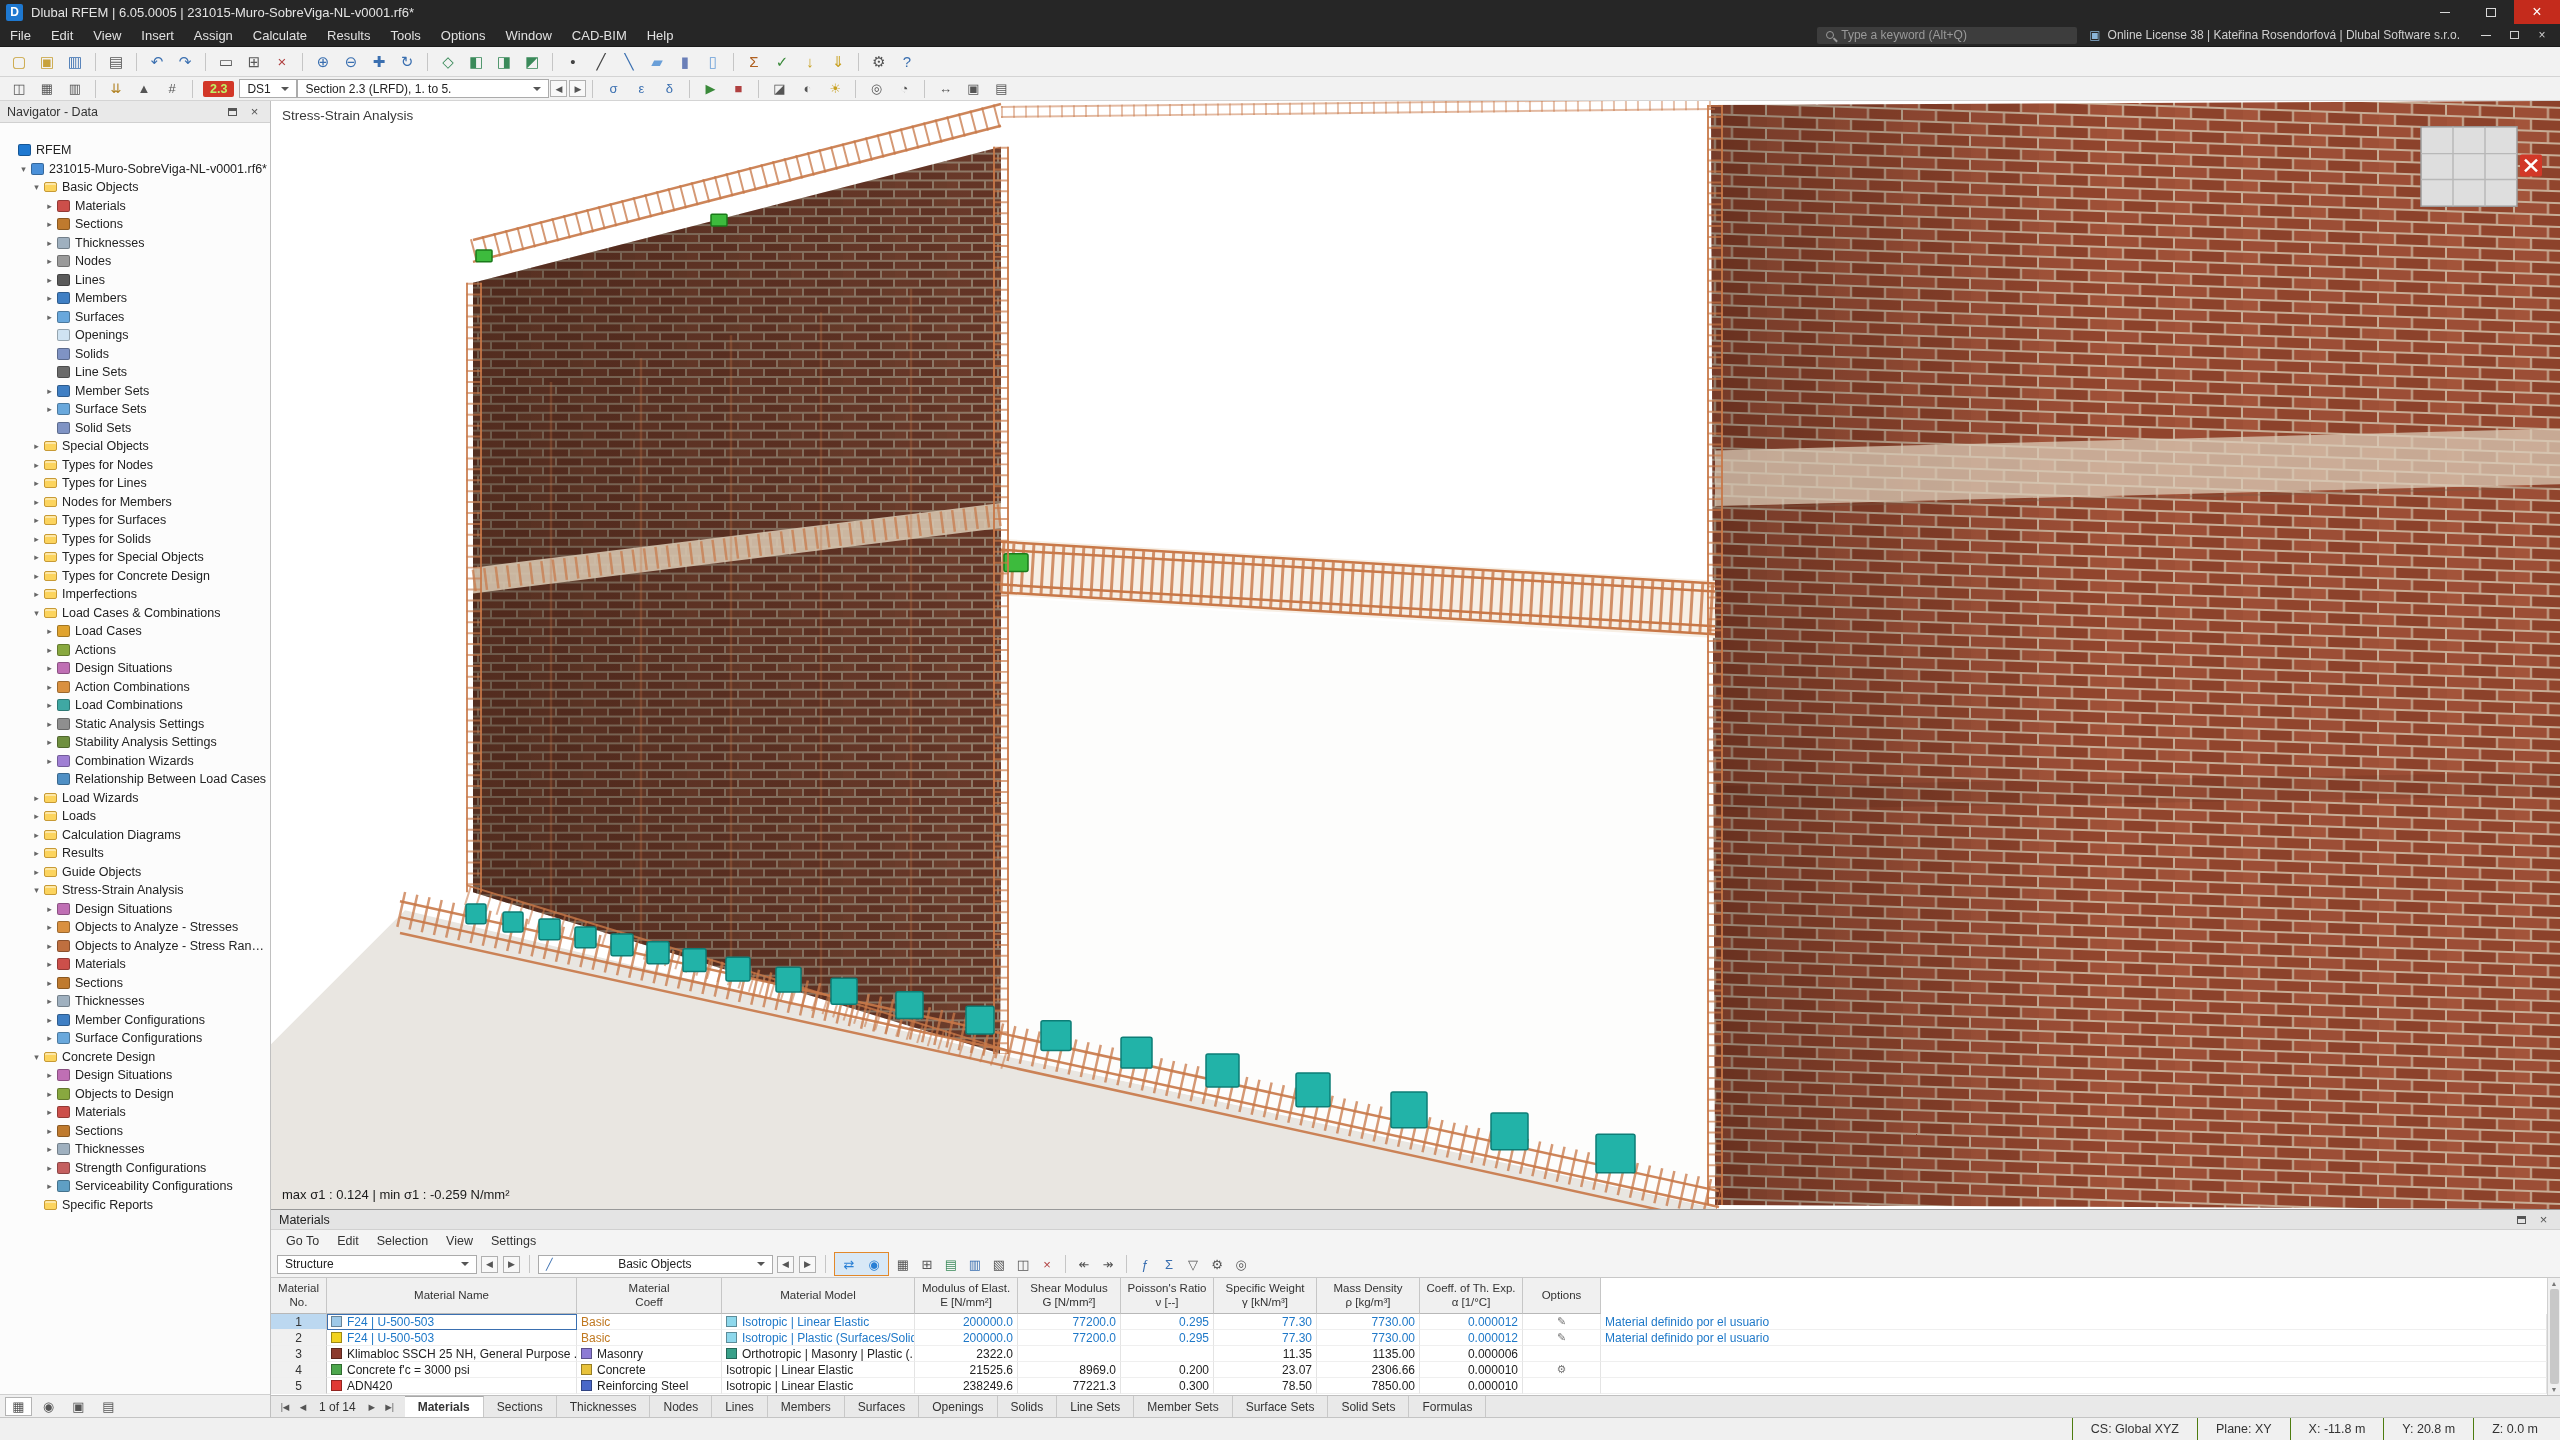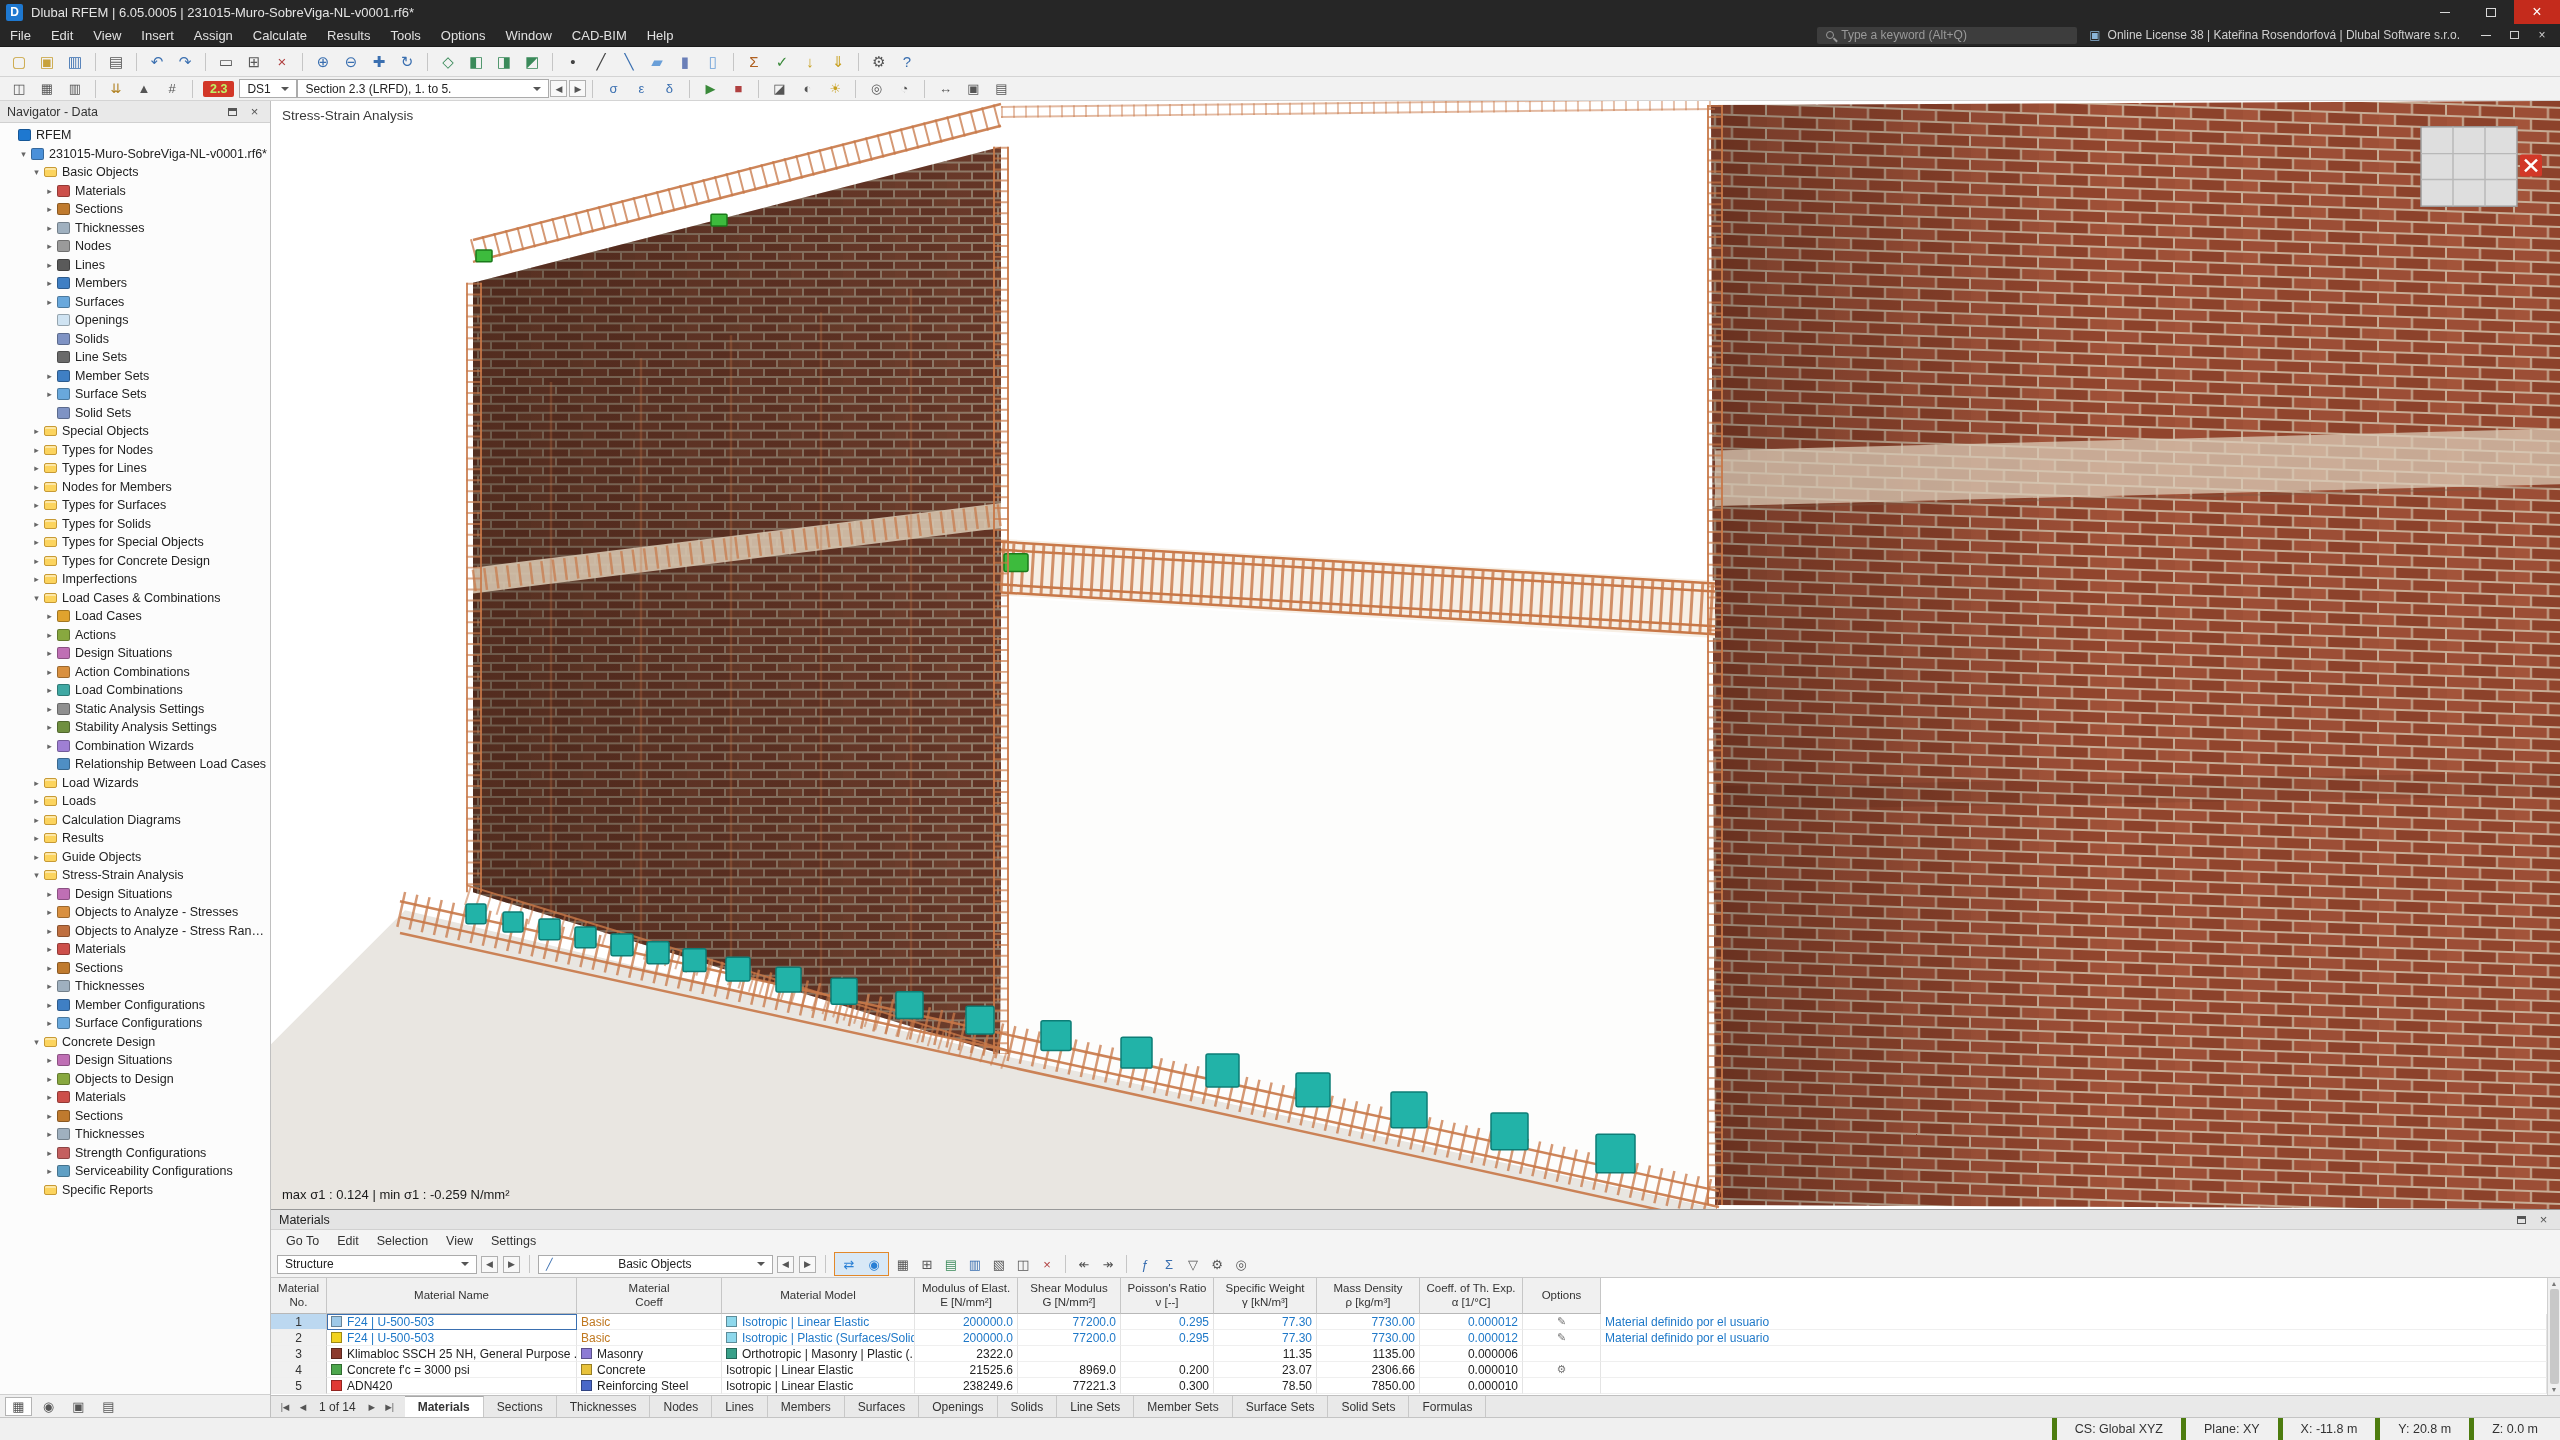--- a/index.html
+++ b/index.html
@@ -51,21 +51,21 @@
 .mini{width:17px;height:17px;font-size:9px;border:1px solid #b0b0b0;background:#f8f8f8;display:flex;
   align-items:center;justify-content:center;color:#555;flex:none;margin:0 1px}
 .vsep{width:1px;height:18px;background:#c6c6c6;margin:0 5px;flex:none}
 
 #main{flex:1;display:flex;min-height:0}
 #navigator{width:271px;background:#fcfcfc;border-right:1px solid #c0c0c0;display:flex;flex-direction:column;flex:none}
 .nav-header{height:22px;background:#e9e9e9;border-bottom:1px solid #d0d0d0;display:flex;align-items:center;
   font-size:12.5px;color:#333;padding:0 7px;gap:5px;flex:none}
 .nh-btn{width:17px;height:17px;display:flex;align-items:center;justify-content:center;color:#555;font-size:13px}
 .dockbox{width:9px;height:8px;border:1px solid #555;border-top-width:3px;display:inline-block}
-#tree{flex:1;overflow:hidden;padding-top:3px}
+#tree{flex:1;overflow:hidden;padding-top:18px}
 .trow{height:18.5px;display:flex;align-items:center;font-size:12.5px;color:#222;white-space:nowrap;overflow:hidden}
 .tarrow{width:13px;font-size:9px;color:#666;text-align:center;flex:none}
 .ticon{width:13px;height:12px;border-radius:2px;margin:0 5px 0 1px;flex:none;border:1px solid rgba(0,0,0,.28)}
 .tfolder{height:10px;border-color:#c79a35;box-shadow:inset 0 2px 0 rgba(255,255,255,.45)}
 .tlabel{overflow:hidden;text-overflow:ellipsis}
 .nav-bottom{height:23px;border-top:1px solid #d0d0d0;background:#f0f0f0;display:flex;align-items:center;padding:0 5px;gap:3px;flex:none}
 .nbt{width:27px;height:19px;display:flex;align-items:center;justify-content:center;font-size:13px;color:#555;border:1px solid transparent}
 .nbt.active{background:#fff;border-color:#b4b4b4}
 #right{flex:1;display:flex;flex-direction:column;min-width:0}
 
@@ -109,21 +109,21 @@
   font-size:12px;color:#333;flex:none;overflow:hidden}
 .pgbtn{min-width:18px;height:16px;display:flex;align-items:center;justify-content:center;color:#555;font-size:8.5px;padding:0 2px}
 .pglabel{margin:0 7px;font-size:12px;white-space:nowrap}
 #tabs{display:flex;height:100%;margin-left:6px}
 .sheettab{padding:0 13px;height:100%;display:flex;align-items:center;border-right:1px solid #c8c8c8;white-space:nowrap}
 .sheettab.active{background:#fff;font-weight:bold;border-top:1px solid #a8a8a8}
 
 #statusbar{height:23px;background:#f0f0f0;border-top:1px solid #c4c4c4;display:flex;align-items:center;
   font-size:12.5px;color:#333;padding:0 4px;flex:none}
 #statusfields{display:flex;height:100%}
-.sfield{padding:0 18px;border-left:5px solid #4d7c0f;height:100%;display:flex;align-items:center;white-space:nowrap}
+.sfield{padding:0 18px;border-left:1px solid #4d7c0f;height:100%;display:flex;align-items:center;white-space:nowrap}
 </style>
 </head>
 <body>
 
 <div id="app">
 
   <div id="titlebar">
     <span class="logo">D</span>
     <span class="title">Dlubal RFEM | 6.05.0005 | 231015-Muro-SobreViga-NL-v0001.rf6*</span>
     <span class="flex"></span>

